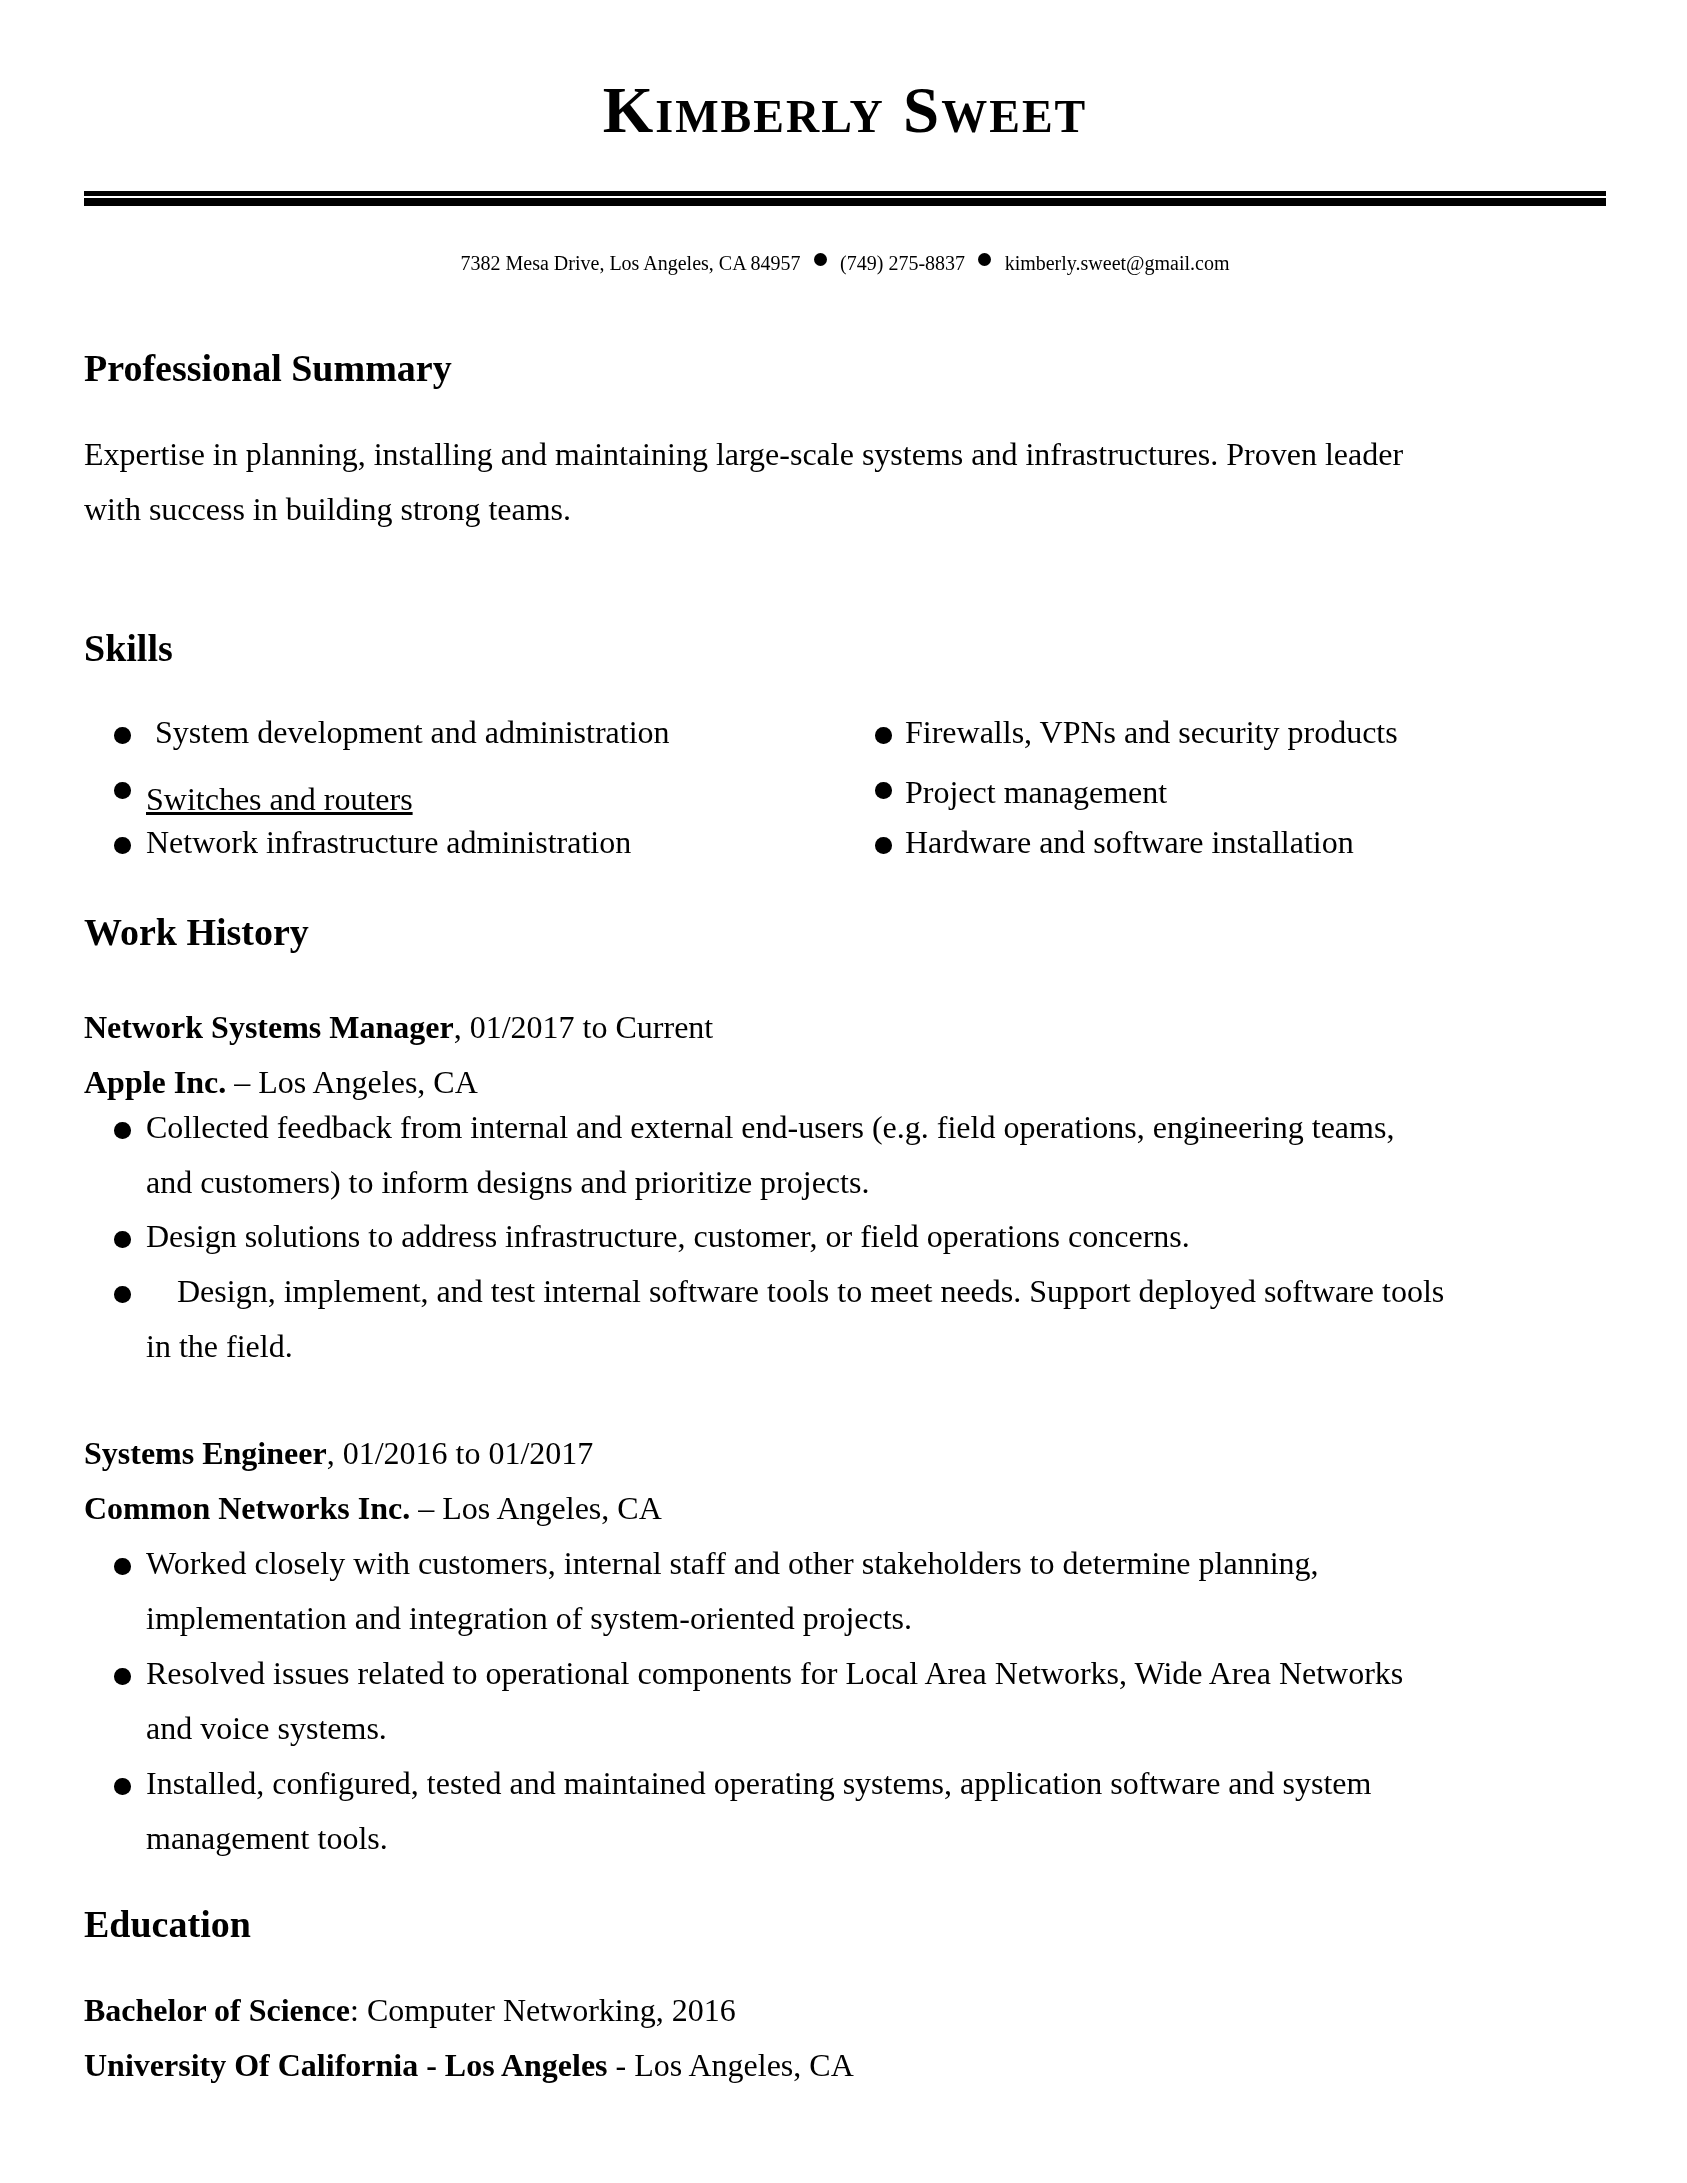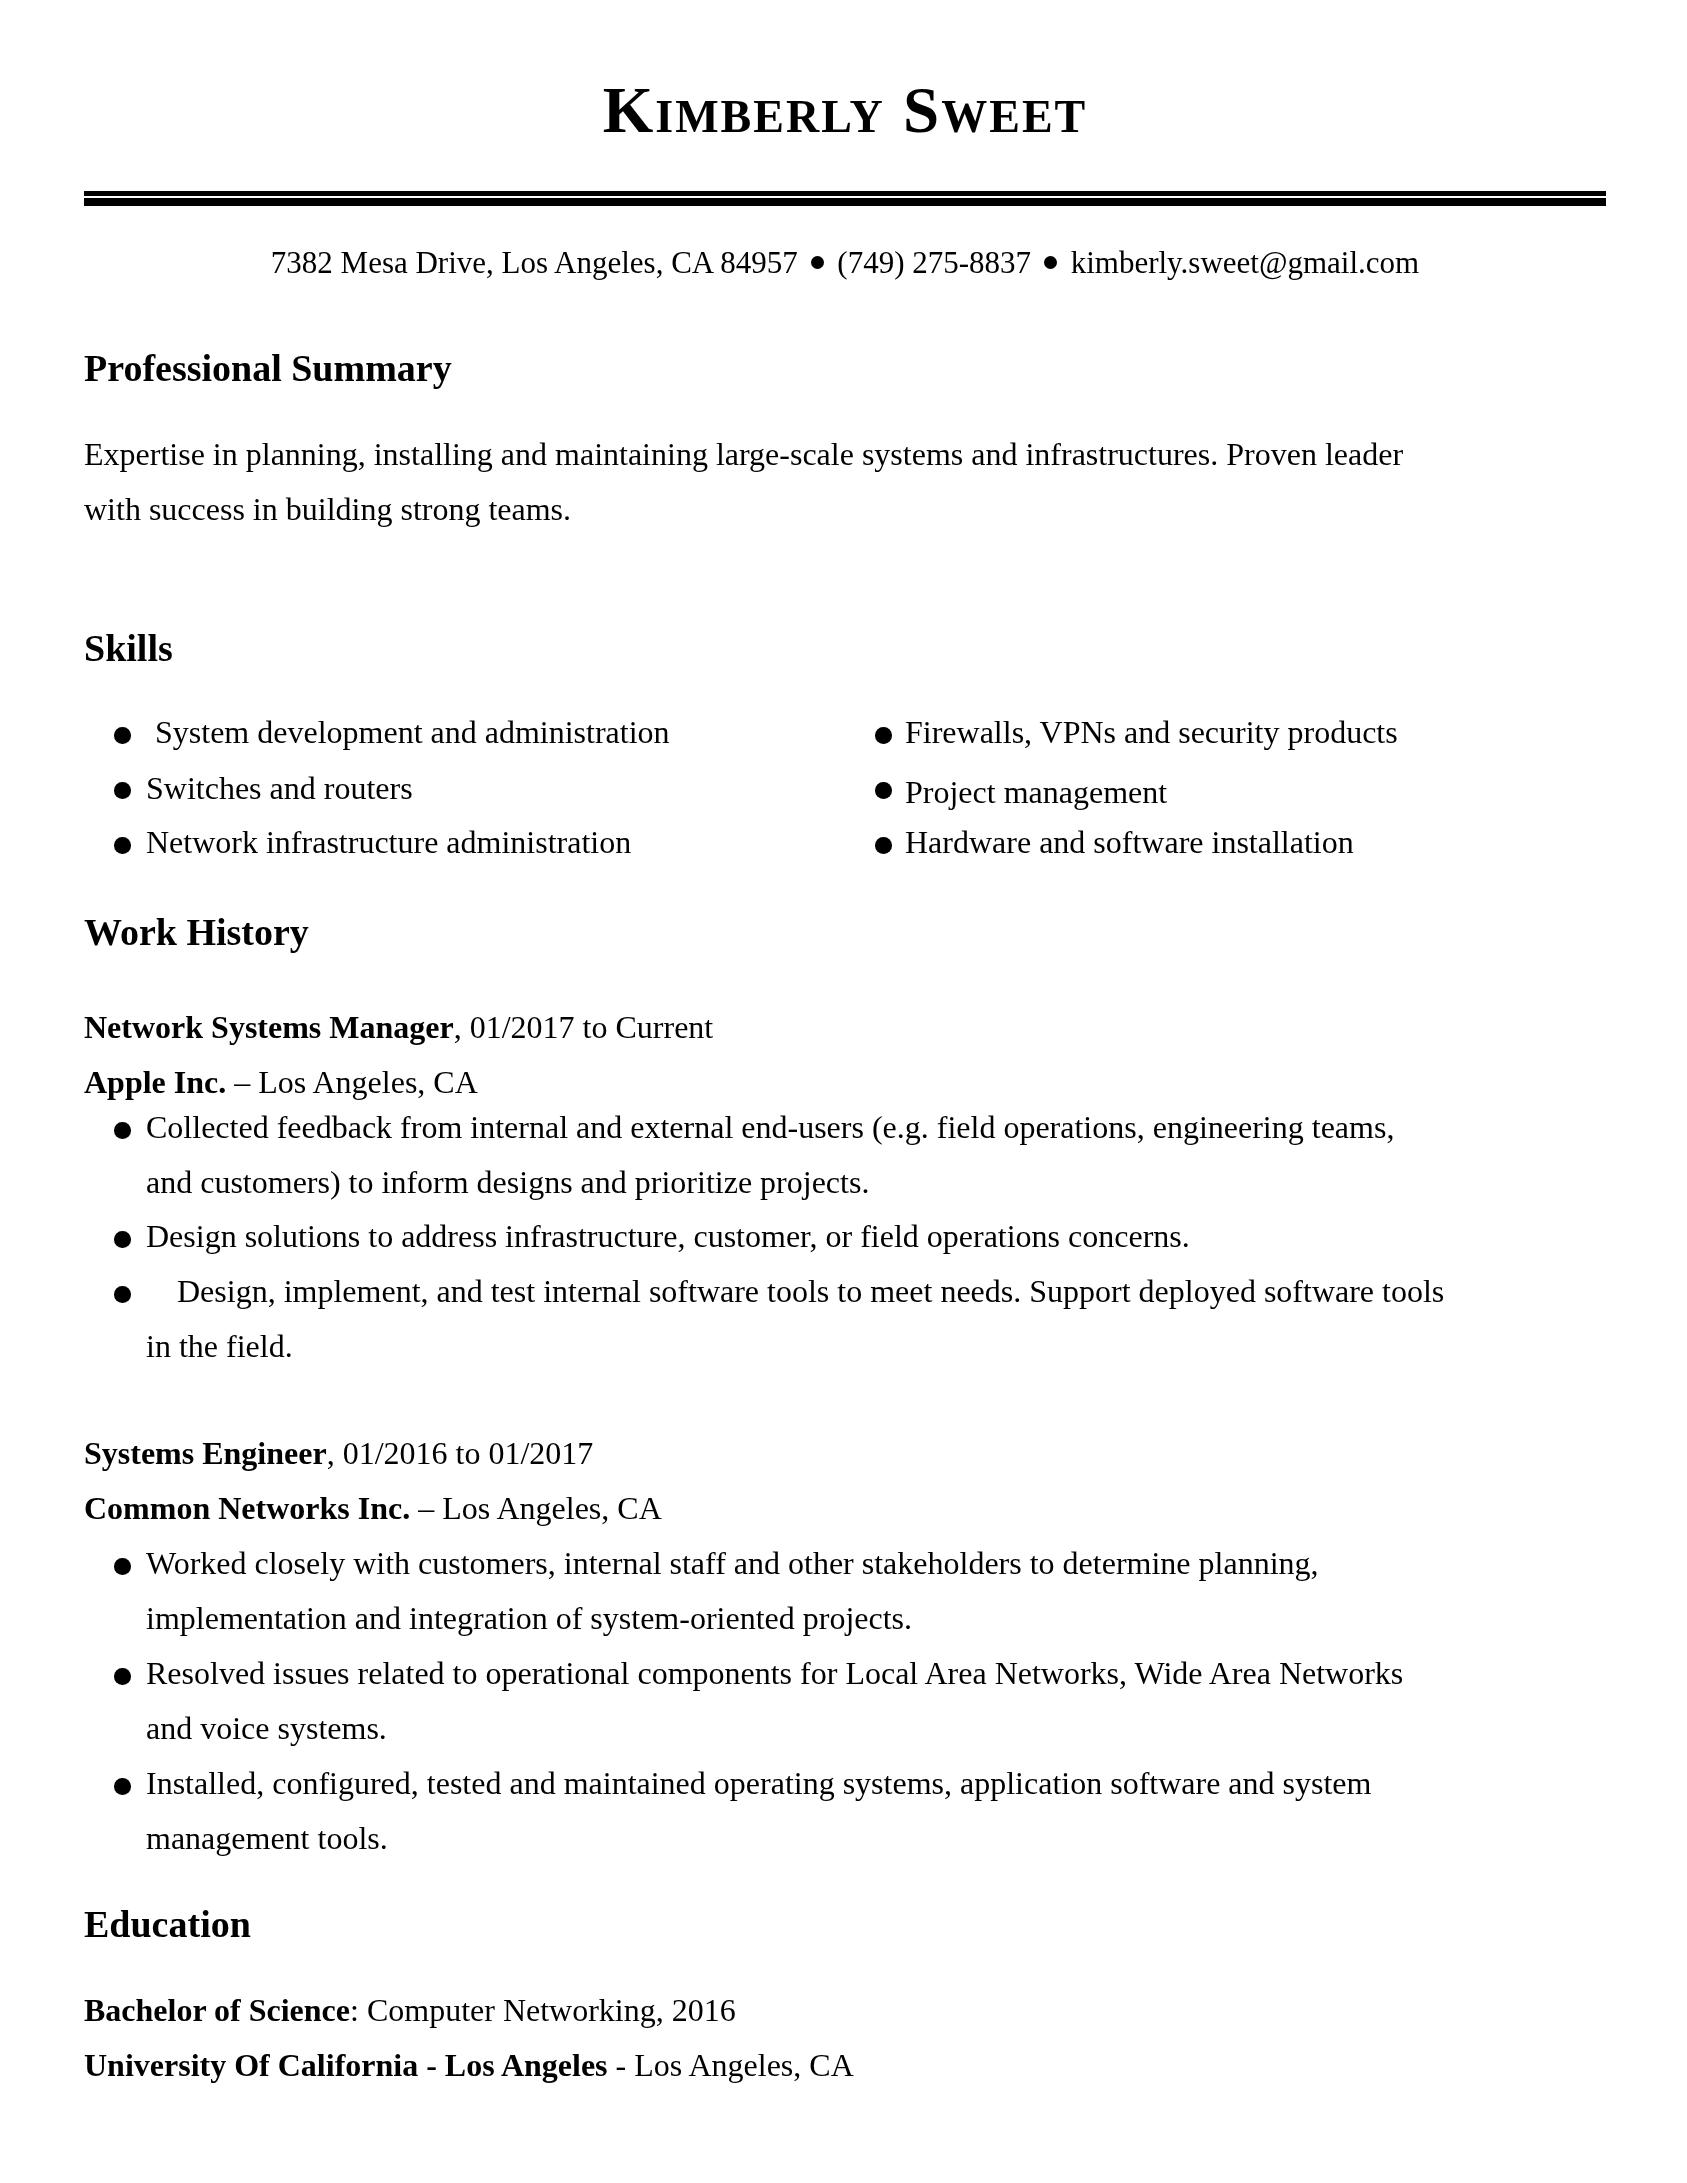--- a/index.html
+++ b/index.html
@@ -40,21 +40,21 @@
       top: 191px; height: 4.6px; background: #000;
     }
     .rule-thick {
       position: absolute; left: 84px; width: 1522px;
       top: 198px; height: 8px; background: #000;
     }
     .contact {
       left: 84px; width: 1522px;
       top: 243px;
       text-align: center;
-      font-size: 31px;
+      font-size: 20px;
       line-height: 40px;
     }
     .contact .sep {
       display: inline-block;
       width: 13.2px; height: 13.2px;
       border-radius: 50%;
       background: #000;
       margin: 0 13.2px;
       vertical-align: 4px;
     }
@@ -116,21 +116,21 @@
   </div>
 
   <div class="abs section-heading" style="top:625px;">Skills</div>
 
   <div class="bullet-row" style="top:705px; left:0;">
     <span class="bullet-dot" style="left:114px; top:22px;"></span>
     <span class="bullet-text" style="left:146px; top:0;margin-left:9px;">System development and administration</span>
   </div>
   <div class="bullet-row" style="top:760px; left:0;">
     <span class="bullet-dot" style="left:114px; top:22px;"></span>
-    <span class="bullet-text" style="left:146px; top:1px;">Switches and routers</span>
+    <span class="bullet-text" style="left:146px; top:12px;text-decoration:underline;">Switches and routers</span>
   </div>
   <div class="bullet-row" style="top:815px; left:0;">
     <span class="bullet-dot" style="left:114px; top:22px;"></span>
     <span class="bullet-text" style="left:146px; top:0;">Network infrastructure administration</span>
   </div>
 
   <div class="bullet-row" style="top:705px; left:0;">
     <span class="bullet-dot" style="left:875px; top:22px;"></span>
     <span class="bullet-text" style="left:905px; top:0;">Firewalls, VPNs and security products</span>
   </div>

